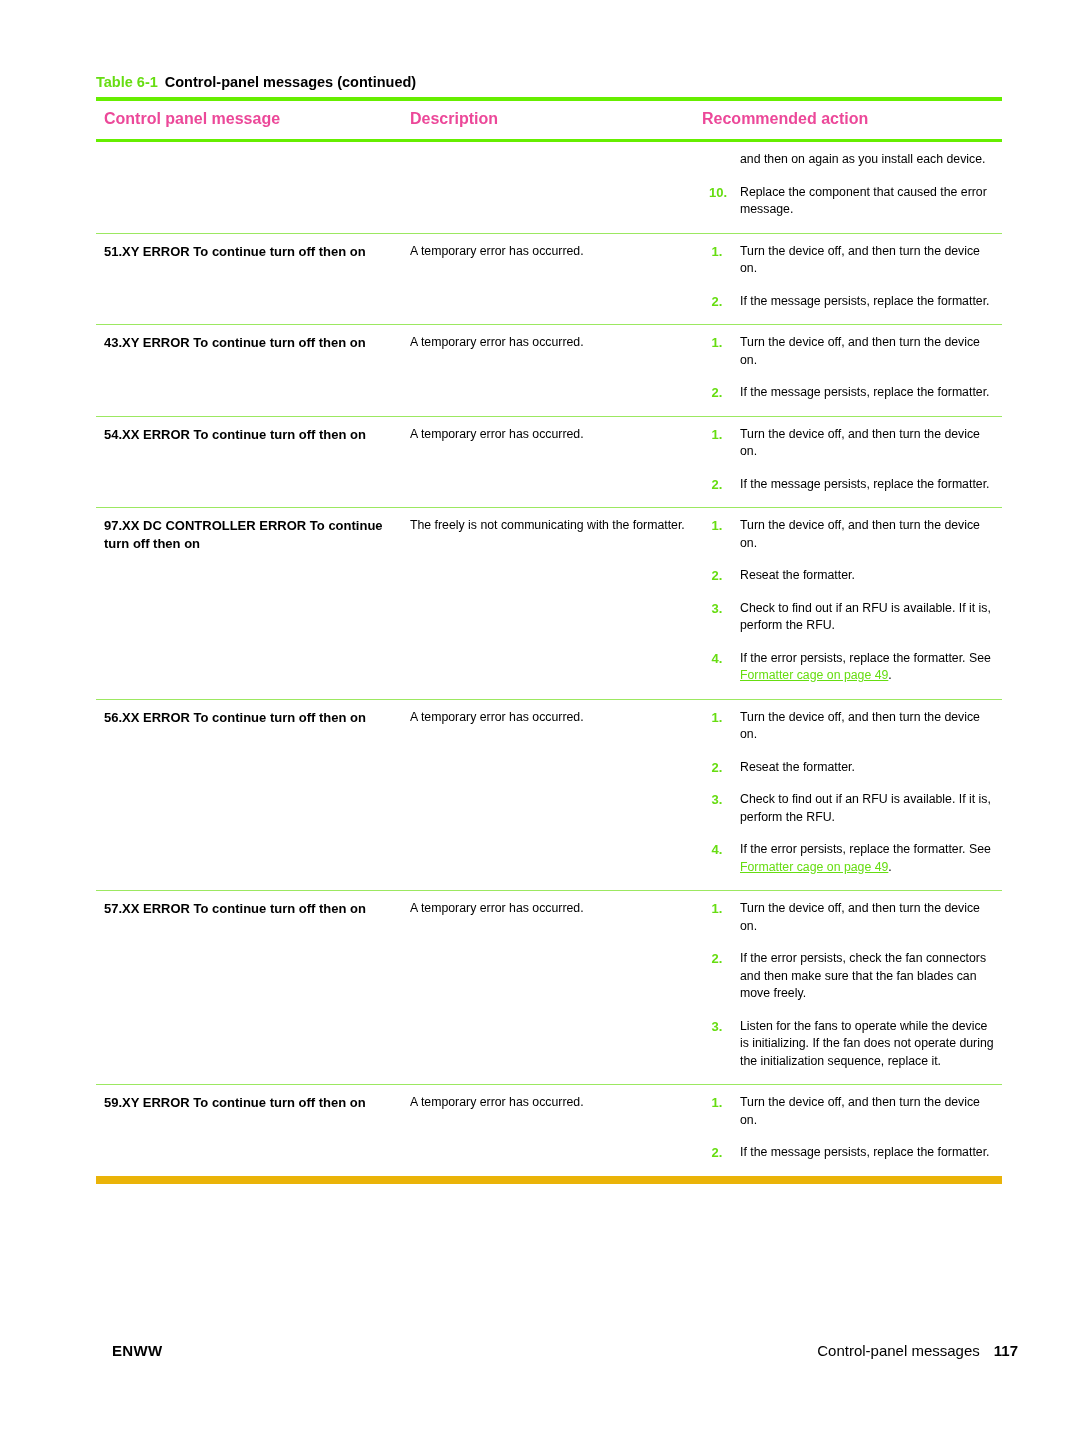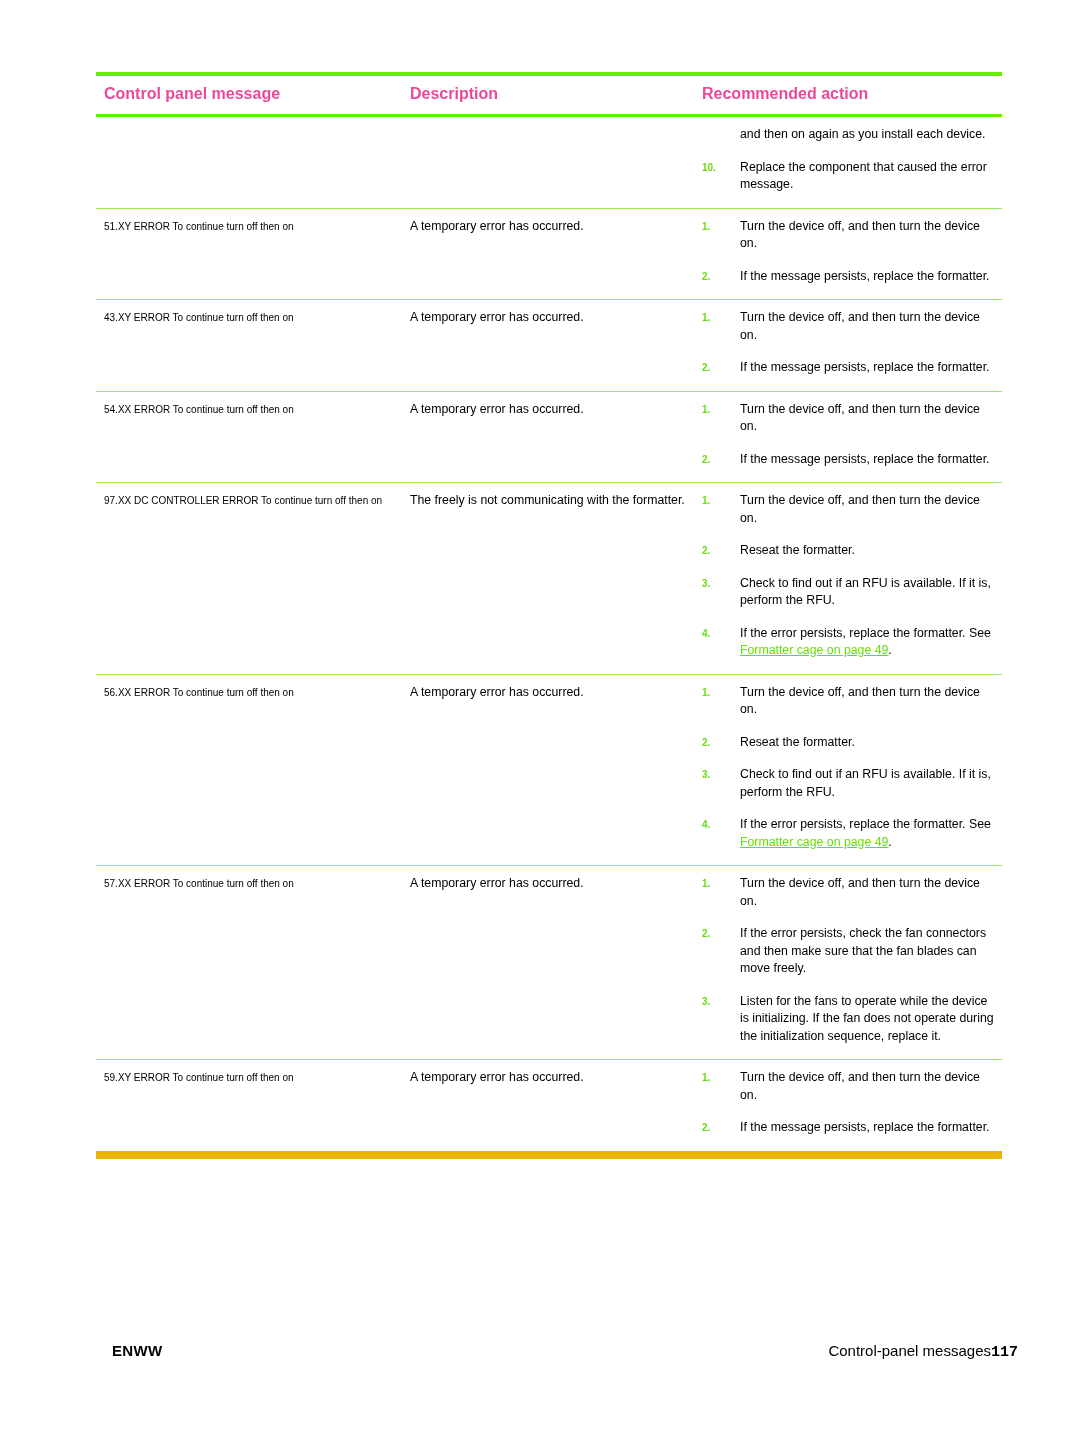--- a/index.html
+++ b/index.html
@@ -73,22 +73,22 @@
     border-bottom: 1.5px solid #9ce861;
   }
   tbody tr.first-row td {
     border-top: none;
   }
   tbody tr:last-child td {
     border-bottom: 8px solid #eab308;
   }
 
   td.msg {
-    font-weight: normal;
-    font-size: 10px;
+    font-weight: bold;
+    font-size: 13px;
     line-height: 18px;
   }
   td.desc {
     font-weight: normal;
   }
 
   
   ol.actions {
     list-style: none;
     margin: 0;
@@ -100,24 +100,24 @@
     margin-bottom: 15px;
   }
   ol.actions li:last-child {
     margin-bottom: 0;
   }
   ol.actions li .num {
     position: absolute;
     left: 0;
     top: 0;
     width: 30px;
-    text-align: left;
+    text-align: center;
     color: #66dd11;
     font-weight: bold;
-    font-size: 10px;
+    font-size: 13px;
   }
   ol.actions li .num.wide {
     width: 32px;
   }
   ol.actions li .txt {
     display: block;
     font-size: 12.3px;
     line-height: 17.5px;
   }
   .plain-para {
@@ -143,29 +143,32 @@
   }
   .footer .left {
     font-weight: bold;
     letter-spacing: 0.3px;
   }
   .footer .right {
     font-weight: normal;
   }
   .footer .pageno {
     font-weight: bold;
-    font-family: Liberation Mono, monospace;
+    margin-left: 14px;
   }
 </style>
 </head>
 <body>
 
 <div class="page">
   <div class="content">
 
+    <div class="table-caption">
+      <span class="caption-label">Table 6-1</span><span class="caption-title">Control-panel messages (continued)</span>
+    </div>
 
     <table class="cp-table">
       <colgroup>
         <col class="c1">
           <col class="c2">
           <col class="c3">
       </colgroup>
       <thead>
         <tr>
           <th>Control panel message</th>

